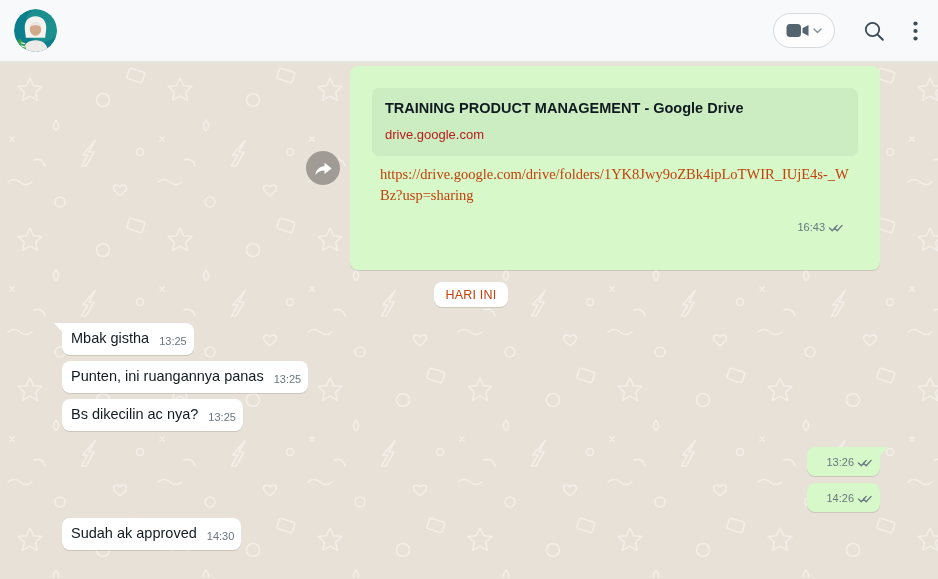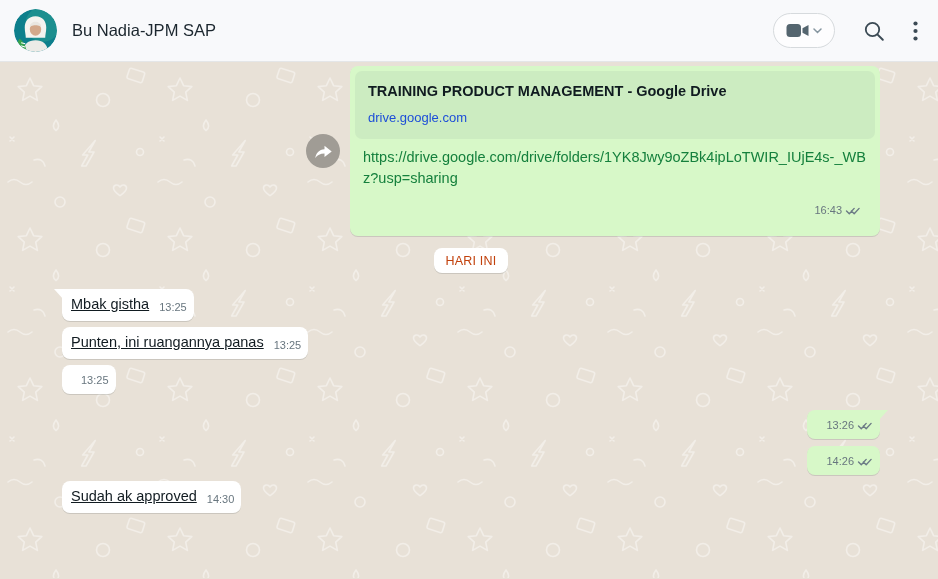--- a/index.html
+++ b/index.html
@@ -47,38 +47,38 @@
   .bubble.tail-out { border-top-right-radius:0; }
   .bubble.tail-in::before {
     content:""; position:absolute; top:0; left:-8px; width:10px; height:11px;
     background:#ffffff; clip-path:polygon(100% 0,100% 100%,0 0);
   }
   .bubble.tail-out::before {
     content:""; position:absolute; top:0; right:-8px; width:10px; height:11px;
     background:#d7f8c8; clip-path:polygon(0 0,0 100%,100% 0);
   }
   .bubble .body { display:flex; align-items:flex-end; padding:6px 9px 7px 9px; }
-  .msg-text { white-space:pre-wrap;text-decoration:underline; }
+  .msg-text { white-space:pre-wrap; }
   .meta {
     display:flex; align-items:center; flex:0 0 auto;
     margin-left:10px; margin-right:-2px; margin-bottom:-3px;
     font-size:11px; color:#68767f; white-space:nowrap;
   }
   .meta svg { margin-left:3px; }
 
   
-  .link-bubble { width:530px; padding:5px; }
+  .link-bubble { width:530px; padding:22px; }
   .preview-card {
     background:#ccecc1; border-radius:7px; padding:11px 13px 12px 13px; cursor:pointer;
   }
   .preview-title { font-size:14.5px; font-weight:600; color:#101b20; margin-bottom:7px; }
-  .preview-domain { font-size:13px; color:#1d4ed8; }
+  .preview-domain { font-size:13px; color:#b91c1c; }
   .link-text {
-    display:block; padding:8px 5px 4px 8px; color:#15803d; text-decoration:none;
-    font-size:14.5px; line-height:21px; word-break:break-all; cursor:pointer;
+    display:block; padding:8px 5px 4px 8px; color:#c2410c; text-decoration:none;
+    font-size:14.5px; line-height:21px; word-break:break-all; cursor:pointer;font-family:Liberation Serif, serif;
   }
   .link-bubble .meta { justify-content:flex-end; padding:0 6px 3px 0; margin:8px; }
 
   
   .fwd-btn {
     width:34px; height:34px; border-radius:50%; background:#a09c95; border:none;
     display:flex; align-items:center; justify-content:center;
     align-self:center; margin-right:10px; cursor:pointer; flex:0 0 auto;
   }
 
@@ -112,21 +112,20 @@
           <circle cx="28" cy="15" r="17" fill="#2ba092" opacity="0.5"></circle>
           <path d="M21 7c-7 0-10.5 5-10.5 11 0 4 1 7 1 10h19c0-3 1-6 1-10 0-6-3.5-11-10.5-11z" fill="#f4f3ef"></path>
           <ellipse cx="21" cy="19.5" rx="5.6" ry="6.6" fill="#d3a98b"></ellipse>
           <path d="M21 12.5c-3.5 0-5.6 2.6-5.6 6 0-1.2 2.3-2.6 5.6-2.6s5.6 1.4 5.6 2.6c0-3.4-2.1-6-5.6-6z" fill="#e9e7e1"></path>
           <path d="M8.5 42c1-8 5.5-11.5 12.5-11.5S32.5 34 33.5 42z" fill="#ecebe7"></path>
           <path d="M5.5 29c3.5 2.5 6.5 7 6.5 13H3.5c-1-5-.8-10 2-13z" fill="#3aa34d"></path>
           <path d="M7 33l4 1M6.5 36l4.5 1" stroke="#ffffff" stroke-width="1"></path>
         </g>
       </svg>
     </div>
-    <div class="contact-name">Bu Nadia-JPM SAP</div>
   </div>
 
   <div class="header-actions">
     <button class="video-pill">
       <svg width="23" height="15" viewBox="0 0 23 15">
         <rect x="0.5" y="1" width="14.5" height="13" rx="3.5" fill="#54656f"></rect>
         <path d="M16.5 5.3l6-3.3v11l-6-3.3z" fill="#54656f"></path>
       </svg>
       <svg width="9" height="6" viewBox="0 0 9 6">
         <path d="M1 1l3.5 3.5L8 1" stroke="#8696a0" stroke-width="1.5" fill="none" stroke-linecap="round"></path>
@@ -209,20 +208,21 @@
     <div class="bubble in">
       <div class="body">
           <span class="msg-text">Punten, ini ruangannya panas</span>
         <span class="meta">13:25</span>
         </div>
     </div>
   </div>
   <div class="row mt-same">
     <div class="bubble in">
       <div class="body">
+          <span class="msg-text">Bs dikecilin ac nya?</span>
         <span class="meta">13:25</span>
         </div>
     </div>
   </div>
 
   <div class="row out mt-group">
     <div class="bubble out tail-out">
       <div class="body">
         <span class="meta">
             <span>13:26</span>

